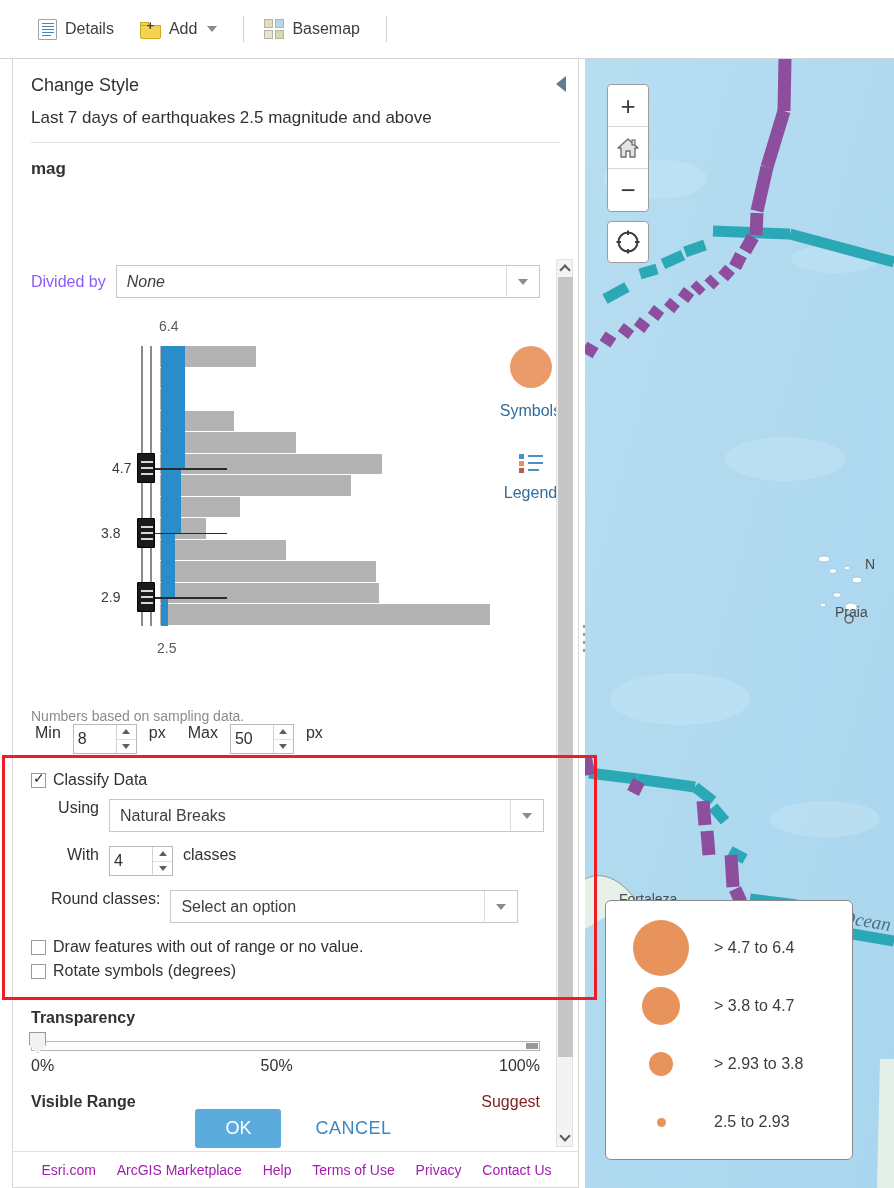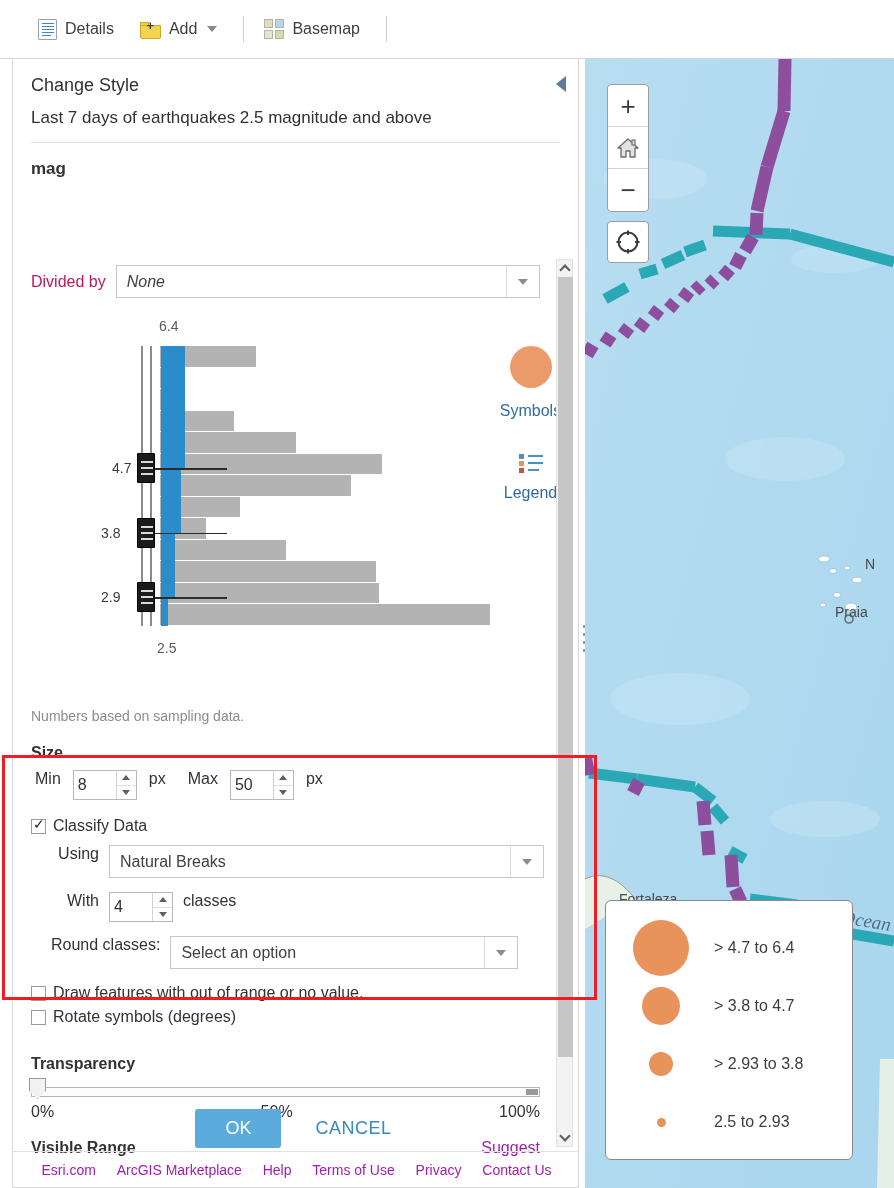--- a/index.html
+++ b/index.html
@@ -82,21 +82,21 @@
     cursor: pointer;
   }
   .field-name { font-size: 17px; font-weight: bold; color: #323232;
                 padding: 16px 18px 10px 18px; }
 
   
   .scrollarea { position: absolute; left: 0; top: 198px; width: 567px; height: 890px; }
   .scroll-inner { position: absolute; left: 0; top: 0; width: 545px; height: 890px; }
 
   .row-divby { display: flex; align-items: center; padding: 8px 0 0 18px; }
-  .lbl-divby { font-size: 16px; color: #be185d; margin-right: 10px; }
+  .lbl-divby { font-size: 16px; color: #8b5cf6; margin-right: 10px; }
   .sel {
     position: relative; border: 1px solid #c8c8c8; background: #fff; height: 33px;
     display: flex; align-items: center; padding-left: 10px; font-size: 16px;
     color: #404040; cursor: pointer;
   }
   .sel .arrow-box {
     position: absolute; right: 0; top: 0; bottom: 0; width: 33px;
     border-left: 1px solid #dcdcdc; display: flex; align-items: center; justify-content: center;
   }
   .sel .arrow-box::after {
@@ -175,21 +175,21 @@
   .thumb {
     position: absolute; left: 16px; top: -3px; width: 17px; height: 21px; cursor: pointer;
     background: #f2f2f2; border: 1px solid #9a9a9a;
     clip-path: polygon(0 0, 100% 0, 100% 62%, 50% 100%, 0 62%);
   }
   .pct-row { display: flex; justify-content: space-between; font-size: 16px; color: #323232; padding: 6px 18px 0 18px; }
 
   .vis-row { display: flex; justify-content: space-between; align-items: center;
              padding: 18px 18px 0 18px; }
   .vis-title { font-size: 16px; font-weight: bold; color: #323232; }
-  .suggest { color: #a21caf; font-size: 16px; cursor: pointer; }
+  .suggest { color: #7f1d1d; font-size: 16px; cursor: pointer; }
 
   
   .pscroll {
     position: absolute; right: 5px; top: 200px; width: 17px; height: 888px;
     background: #f3f3f3; border: 1px solid #e3e3e3;
   }
   .pscroll .arw { height: 17px; display: flex; align-items: center; justify-content: center; cursor: pointer; }
   .pscroll .thumbv { position: absolute; left: 1px; top: 17px; width: 15px; height: 780px; background: #c6c6c6; cursor: grab; }
   .chev { width: 8px; height: 8px; border-left: 2px solid #5c5c5c; border-top: 2px solid #5c5c5c; }
   .chev.up { transform: rotate(45deg); margin-top: 3px; }
@@ -374,21 +374,20 @@
                 <span class="ln" style="top:8px;width:15px"></span>
               <span class="sq" style="top:14px;background:#c05a3e"></span>
                 <span class="ln" style="top:15px;width:11px"></span>
             </div>
             <div class="sym-link">Legend</div>
           </div>
         </div>
 
         <div class="note">Numbers based on sampling data.</div>
 
-        <div class="sec-title">Size</div>
         <div class="size-row">
           <span>Min</span>
           <span class="spin">
             <input value="8" style="">
             <span class="btns">
               <span>
                   <i class="tri-up"></i>
                 </span>
               <span>
                   <i class="tri-dn"></i>

